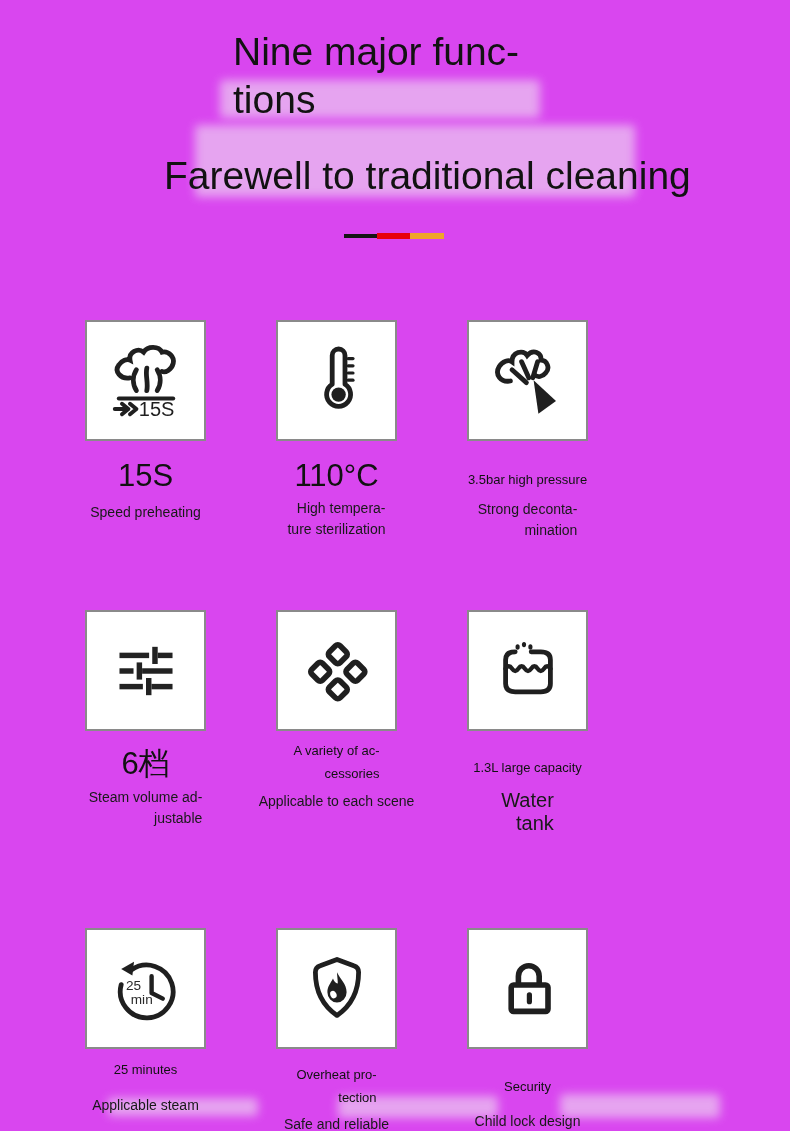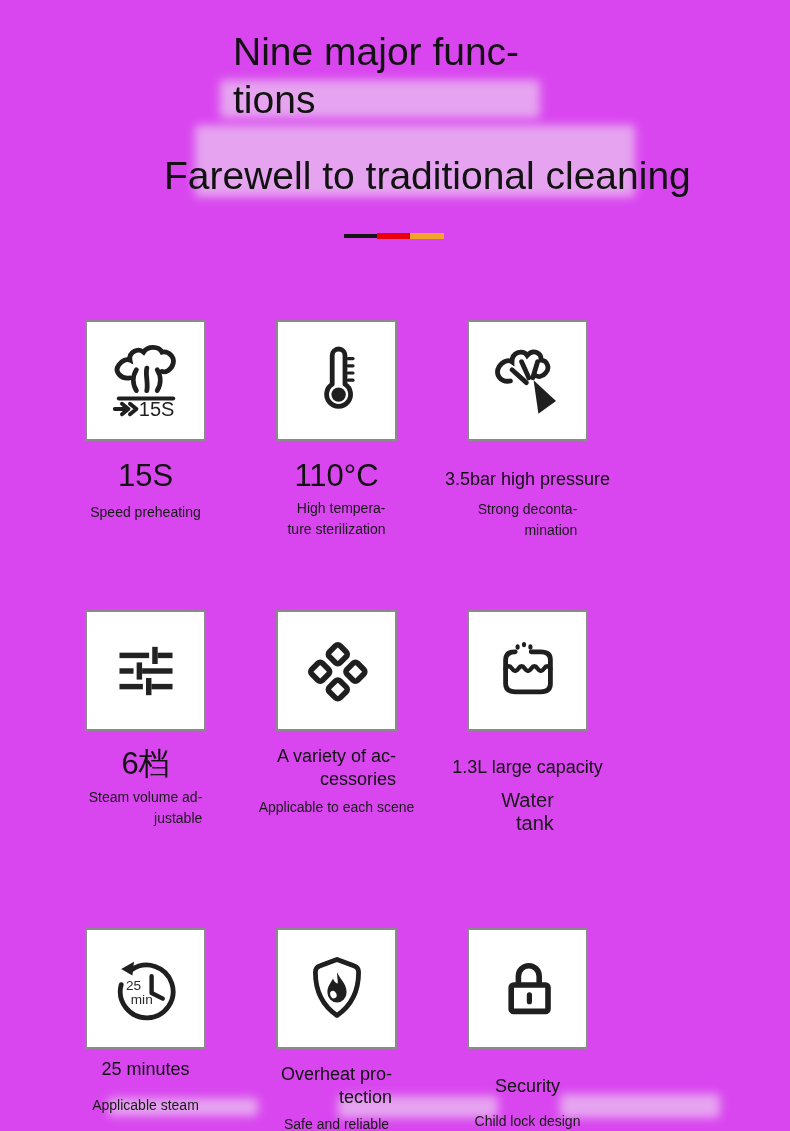--- a/index.html
+++ b/index.html
@@ -15,21 +15,21 @@
   .divider span:nth-child(1){width:33px;height:4px;margin-top:1px;}
   .divider span:nth-child(2){width:33px;}
   .divider span:nth-child(3){width:34px;}
   .row{position:absolute;left:0;width:668px;display:flex;justify-content:space-between;
        padding:0 45px 0 50px;box-sizing:border-box;z-index:2;}
   .cell{width:230px;text-align:center;}
   .icon-box{width:117px;height:117px;border:2px solid #8a8a8a;margin:0 auto;
             display:flex;align-items:center;justify-content:center;background:#fff;}
   .hl{color:#111;}
   .hl-big{font-size:31px;line-height:36px;margin-top:17px;}
-  .hl-sm{font-size:18px;line-height:23px;}
+  .hl-sm{font-size:13px;line-height:23px;}
   .sub{font-size:14px;line-height:21px;margin-top:8px;color:#191919;}
   .sub-lg{font-size:20px;line-height:23px;}
   .blk{display:inline-block;text-align:right;}
   .line{display:block;}
   svg text{font-family:"Liberation Sans","DejaVu Sans",sans-serif;}
 </style>
 </head>
 <body>
 
 <div class="page">
@@ -153,21 +153,21 @@
       <div class="icon-box">
         <svg width="80" height="80" viewBox="0 0 100 100">
           <g fill="none" stroke="#1f1f1f" stroke-width="7">
             <rect x="41.5" y="19.5" width="19" height="19" rx="4" transform="rotate(45 51 29)"></rect>
             <rect x="19.5" y="41.5" width="19" height="19" rx="4" transform="rotate(45 29 51)"></rect>
             <rect x="63.5" y="41.5" width="19" height="19" rx="4" transform="rotate(45 73 51)"></rect>
             <rect x="41.5" y="63.5" width="19" height="19" rx="4" transform="rotate(45 51 73)"></rect>
           </g>
         </svg>
       </div>
-      <div class="hl hl-sm" style="margin-top:14px">
+      <div class="hl hl-sm" style="margin-top:8px">
         <span class="blk">
           <span class="line">A variety of ac-</span>
           <span class="line">cessories</span>
         </span>
       </div>
       <div class="sub" style="margin-top:6px">
         <span>Applicable to each scene</span>
       </div>
     </div>
 

